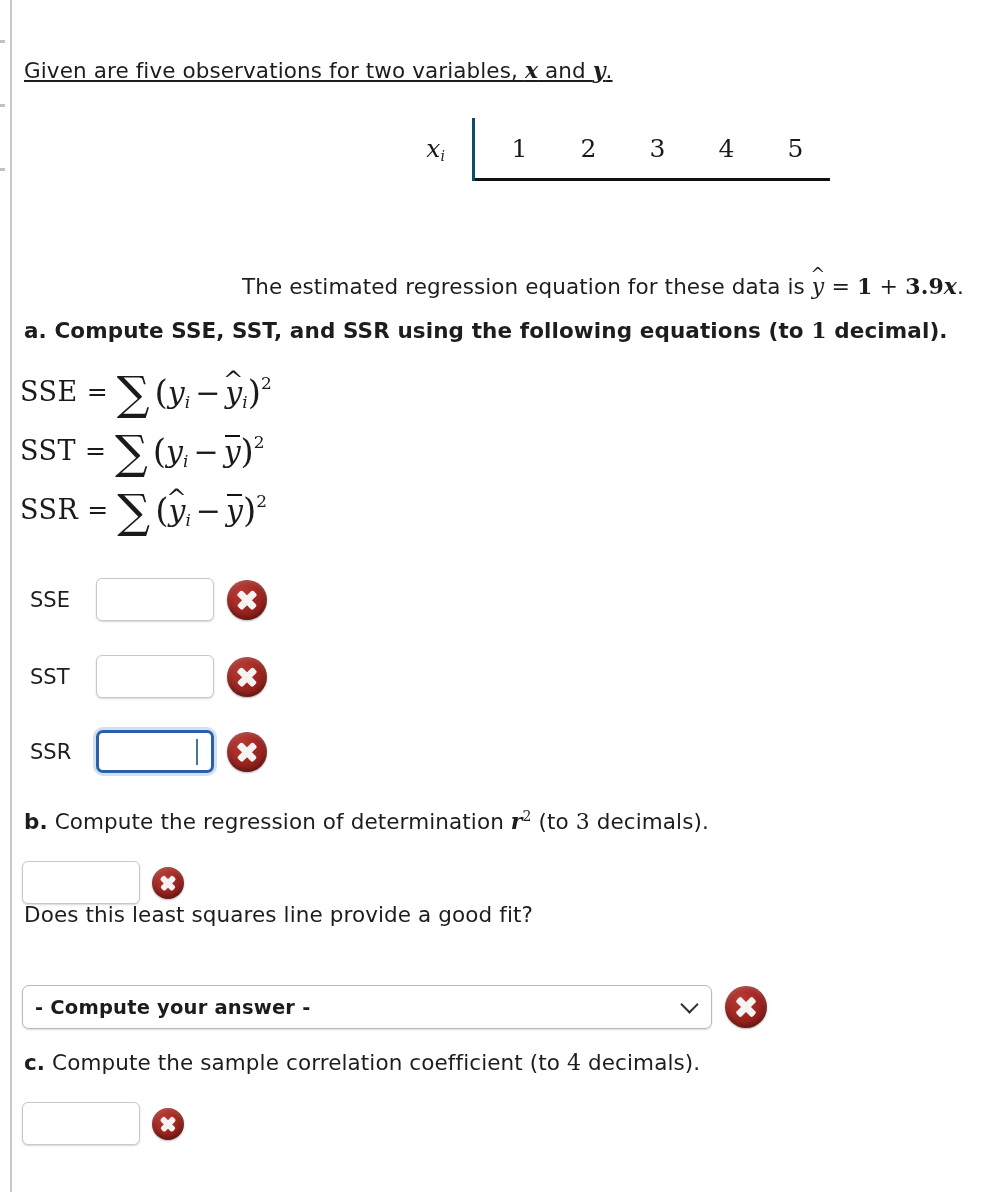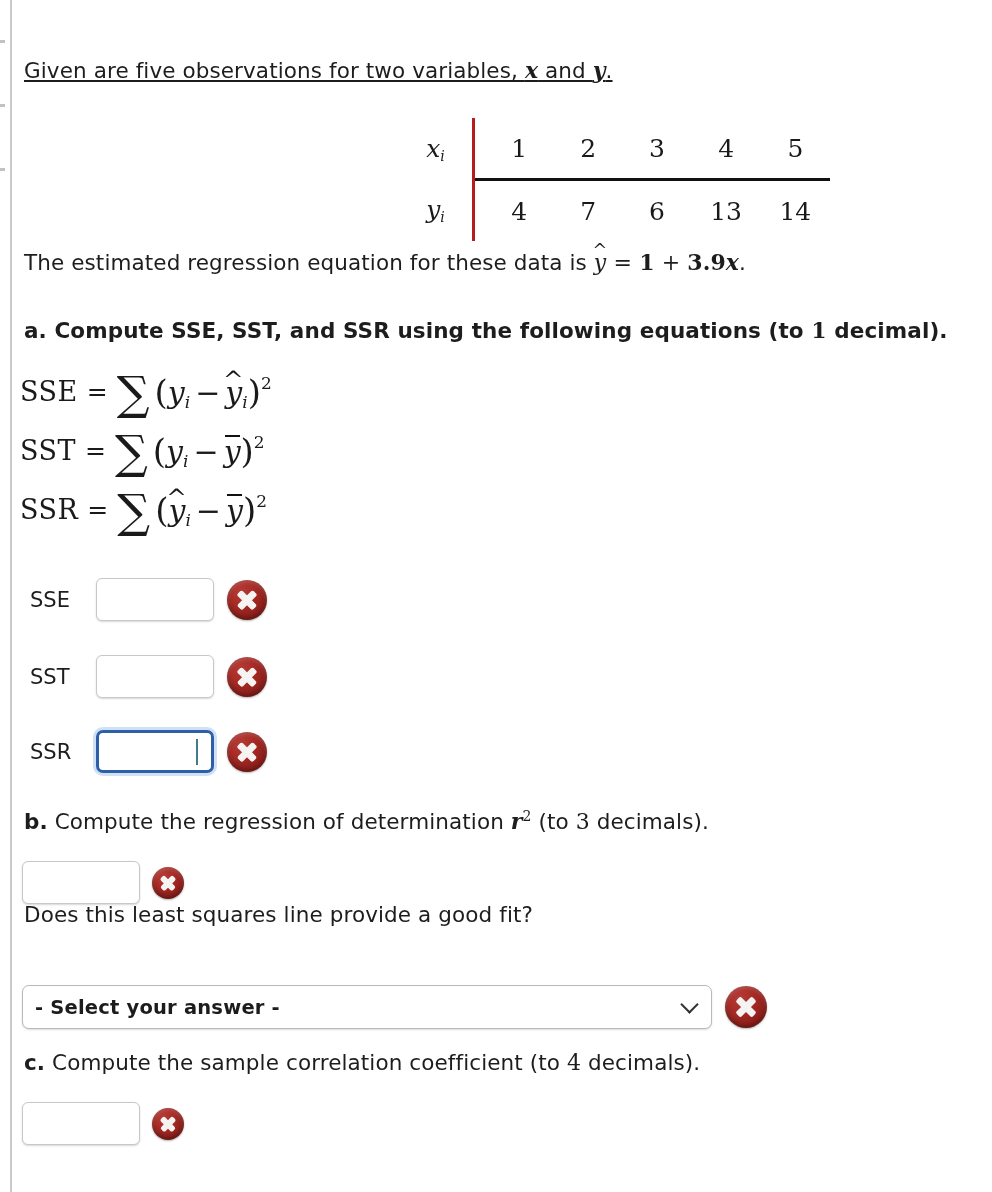--- a/index.html
+++ b/index.html
@@ -140,21 +140,21 @@
   #data-table td.valcell {
     width: 70px;
     font-style: normal;
   }
   #data-table tr.top td {
     border-bottom: 3px solid #111;
   }
   #data-table tr.top td.rowhead {
     border-bottom: none;
   }
-  #data-table td.rowhead { border-right: 3px solid #b91c1c; }
+  #data-table td.rowhead { border-right: 3px solid #0c4a6e; }
   #data-table td.spacer { width: 10px; border-right: none !important; }
 
   
   #formulas {
     position: absolute;
     left: 20px;
     top: 362px;
     font-family: "DejaVu Serif", serif;
   }
   .feq {
@@ -338,34 +338,25 @@
     <tbody>
         <tr class="top">
       <td class="rowhead"><span>x</span><span class="sub">i</span></td>
       <td class="spacer"></td>
       <td class="valcell">1</td>
       <td class="valcell">2</td>
       <td class="valcell">3</td>
       <td class="valcell">4</td>
       <td class="valcell">5</td>
     </tr>
-    <tr class="bot">
-      <td class="rowhead"><span>y</span><span class="sub">i</span></td>
-      <td class="spacer"></td>
-      <td class="valcell">4</td>
-      <td class="valcell">7</td>
-      <td class="valcell">6</td>
-      <td class="valcell">13</td>
-      <td class="valcell">14</td>
-    </tr>
   </tbody>
     </table>
 </div>
 
-<div class="para" style="position:absolute;left:24px;top:248px;width:940px;">
+<div class="para" style="position:absolute;left:24px;top:272px;width:940px;text-align:right;">
   <span>The estimated regression equation for these data is </span><span class="hatwrap"><span class="hatmark">^</span><span class="mi">y</span></span><span class="mn"> = </span><span class="mnb">1</span><span class="mn"> + </span><span class="mnb">3.9</span><span class="mib">x</span><span>.</span>
 </div>
 
 <div class="para" style="position:absolute;left:24px;top:316px;width:950px;font-weight:bold;">
   <b>a.</b><span> Compute SSE, SST, and SSR using the following equations (to </span><span class="mn">1</span><span> decimal).</span>
 </div>
 
 <div id="formulas">
 
   <div class="feq">
@@ -428,21 +419,21 @@
 <div class="ans-row" style="left:22px;top:861px;">
   <input class="txtbox" type="text" value="" style="">
   <span style="width:12px"></span>
   <span class="xbadge sz32"></span>
 </div>
 
 <div class="para" style="position:absolute;left:24px;top:900px;width:940px;">Does this least squares line provide a good fit?</div>
 
 <div id="select-wrap">
   <div class="selbox">
-    <span class="seltext">- Select your answer -</span>
+    <span class="seltext">- Compute your answer -</span>
     <span class="chev"></span>
   </div>
   <span style="width:13px"></span>
   <span class="xbadge sz42"></span>
 </div>
 
 <div class="para" style="position:absolute;left:24px;top:1048px;width:950px;">
   <b>c.</b><span> Compute the sample correlation coefficient (to </span><span class="mn">4</span><span> decimals).</span>
 </div>
 

